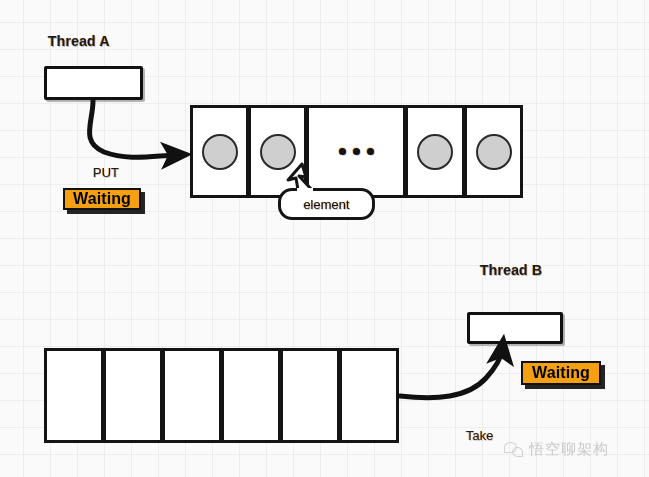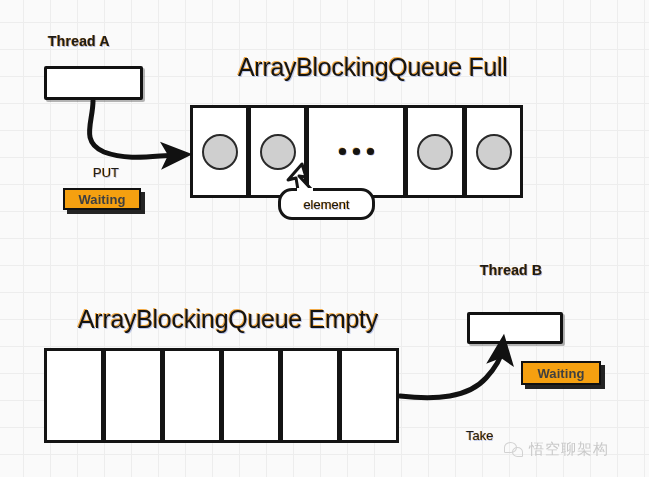--- a/index.html
+++ b/index.html
@@ -96,22 +96,22 @@
     background: #131313;
     box-shadow: -0.7px -0.5px 0 rgba(240,150,25,0.85), 0.7px 0.5px 0 rgba(45,85,200,0.5);
   }
 
   
   .badge {
     position: absolute;
     background: #F5A010;
     border: 2.5px solid #111111;
     box-sizing: border-box;
-    color: #404040;
-    font-size: 13px;
+    color: #000000;
+    font-size: 16px;
     font-weight: bold;
     display: flex;
     align-items: center;
     justify-content: center;
     box-shadow: 4px 4px 0 rgba(17,17,17,0.92);
     letter-spacing: 0.1px;
   }
 
   
   .callout {
@@ -166,21 +166,20 @@
 </style>
 </head>
 <body>
 
 <div id="canvas">
 
   <div class="lbl heading" style="left:48px; top:33px;">Thread A</div>
 
   <div class="threadbox" style="left:44px; top:66px; width:99px; height:34px;"></div>
 
-  <div class="lbl bigtitle" style="left:238px; top:53px;">ArrayBlockingQueue Full</div>
 
   <div class="queue" id="top-queue" style="left:190px; top:105px; height:93px;">
       <div class="cell wide" style="width: 59px;">
         <span class="dot"></span>
       </div>
       <div class="cell wide" style="width: 59px;">
         <span class="dot"></span>
       </div>
       <div class="cell wide" style="width: 100px;">
         <span class="ellipsis">
@@ -196,21 +195,20 @@
         <span class="dot"></span>
       </div>
     </div>
 
   <div class="lbl smalllabel" style="left:93px; top:165px;">PUT</div>
 
   <div class="badge" style="left:63px; top:188px; width:78px; height:22px;">Waiting</div>
 
   <div class="callout" style="left:278px; top:188px; width:97px; height:32px;">element</div>
 
-  <div class="lbl bigtitle" style="left:78px; top:305px;">ArrayBlockingQueue Empty</div>
 
   <div class="queue" id="bottom-queue" style="left:44px; top:348px; height:95px;">
       <div class="cell wide" style="width: 60px;"></div>
       <div class="cell wide" style="width: 60px;"></div>
       <div class="cell wide" style="width: 60px;"></div>
       <div class="cell wide" style="width: 60px;"></div>
       <div class="cell wide" style="width: 60px;"></div>
       <div class="cell wide" style="width: 60px;"></div>
     </div>
 

